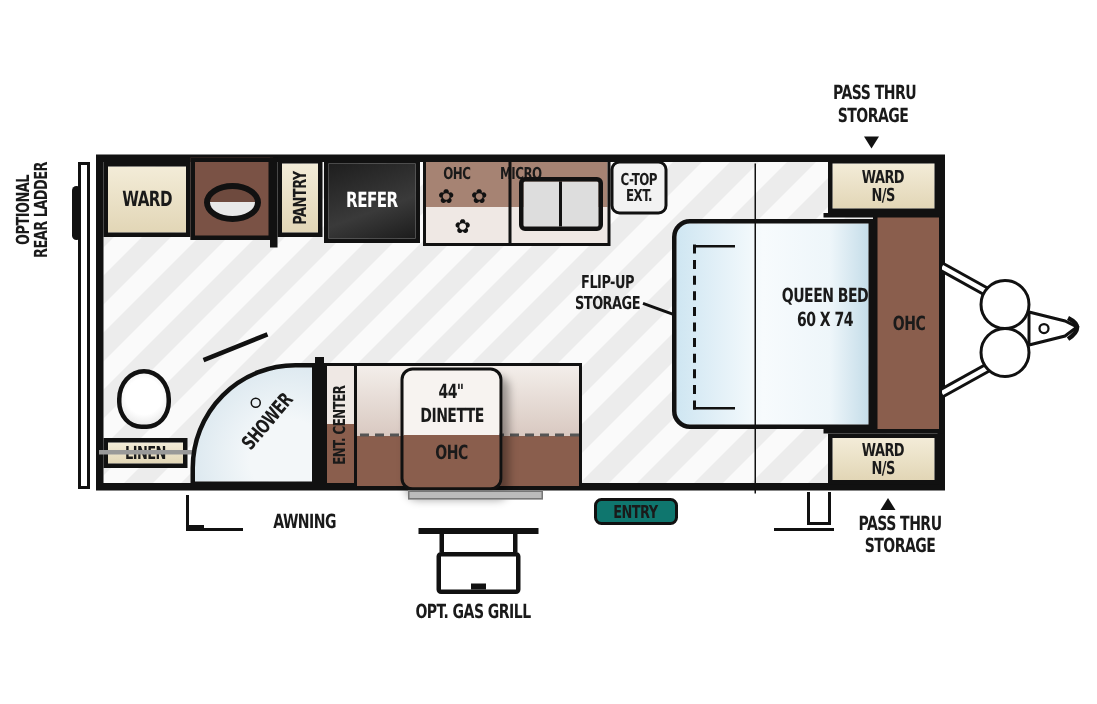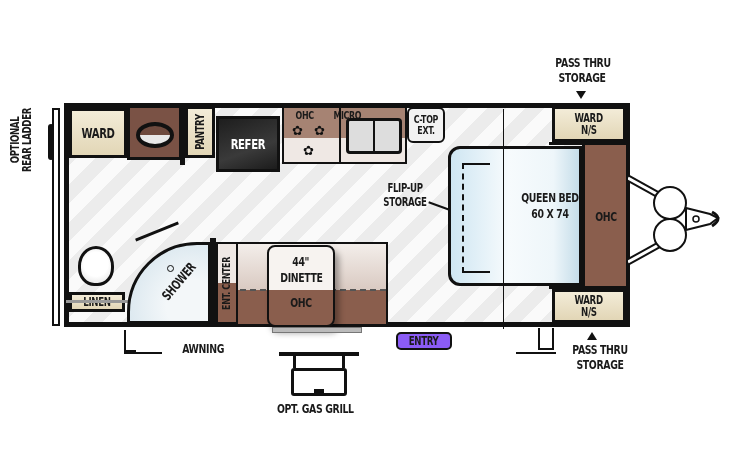--- a/index.html
+++ b/index.html
@@ -32,21 +32,21 @@
 
 <div class="box" style="left:127px;top:105px;width:55px;height:55px;background:#7a5245;border:3px solid #111;">
   <div style="position:absolute;left:6px;top:14px;width:38px;height:26px;border:4px solid #111;border-radius:50%;background:linear-gradient(180deg,#6e4a3e 50%,#e8e8e8 50%);box-sizing:border-box;"></div>
 </div>
 <div style="position:absolute;left:180px;top:105px;width:5px;height:60px;background:#111;"></div>
 
 <div class="box tan center" style="left:185px;top:106px;width:30px;height:52px;">
   <span class="lbl cond" style="position:static;font-size:12px;transform:rotate(-90deg) scaleX(0.72);">PANTRY</span>
 </div>
 
-<div class="box center" style="left:216px;top:116px;width:64px;height:56px;background:linear-gradient(160deg,#1e1e1e,#3a3a3a 60%,#1c1c1c);border:3px solid #111;">
+<div class="box center" style="left:216px;top:106px;width:64px;height:56px;background:linear-gradient(160deg,#1e1e1e,#3a3a3a 60%,#1c1c1c);border:3px solid #111;">
   <span class="lbl cond" style="position:static;font-size:14px;color:#fff;">REFER</span>
 </div>
 
 <div class="box" style="left:282px;top:106px;width:125px;height:58px;background:linear-gradient(180deg,#a68373 55%,#efe8e4 55%);border:2px solid #111;">
   <span class="lbl cond" style="left:8px;top:2px;font-size:11px;">OHC</span>
   <span class="lbl cond" style="left:44px;top:2px;font-size:11px;">MICRO</span>
   <span style="position:absolute;left:8px;top:15px;font-size:13px;color:#111;">✿</span>
   <span style="position:absolute;left:30px;top:15px;font-size:13px;color:#111;">✿</span>
   <span style="position:absolute;left:19px;top:35px;font-size:13px;color:#111;">✿</span>
   <div style="position:absolute;left:55px;top:0;width:2px;height:54px;background:#111;"></div>
@@ -139,21 +139,21 @@
   <span class="lbl cond" style="position:static;font-size:13px;">44"</span>
   <span class="lbl cond" style="position:static;font-size:13px;margin-top:3px;">DINETTE</span>
   <span class="lbl cond" style="position:static;font-size:13px;margin-top:12px;">OHC</span>
 </div>
 
 <div style="position:absolute;left:124px;top:330px;width:12px;height:22px;border:2px solid #111;border-right:none;border-top:none;box-sizing:border-box;"></div>
 <div style="position:absolute;left:124px;top:352px;width:38px;height:2px;background:#111;"></div>
 <span class="lbl cond" style="left:174px;top:342px;font-size:13px;">AWNING</span>
 
 <div style="position:absolute;left:272px;top:327px;width:88px;height:4px;background:#bbb;border:1px solid #777;"></div>
-<div class="box center" style="left:396px;top:332px;width:56px;height:18px;border:2px solid #111;border-radius:5px;background:#8b5cf6;">
+<div class="box center" style="left:396px;top:332px;width:56px;height:18px;border:2px solid #111;border-radius:5px;background:#0f766e;">
   <span class="lbl cond" style="position:static;font-size:12px;">ENTRY</span>
 </div>
 
 <div style="position:absolute;left:279px;top:352px;width:80px;height:4px;background:#111;"></div>
 <div style="position:absolute;left:293px;top:356px;width:52px;height:12px;border-left:3px solid #111;border-right:3px solid #111;box-sizing:border-box;"></div>
 <div style="position:absolute;left:291px;top:368px;width:56px;height:28px;border:3px solid #111;border-radius:3px;box-sizing:border-box;background:#fff;">
   <div style="position:absolute;left:20px;bottom:0;width:10px;height:4px;background:#111;"></div>
 </div>
 <span class="lbl cond" style="left:262px;top:402px;font-size:13px;">OPT. GAS GRILL</span>
 

